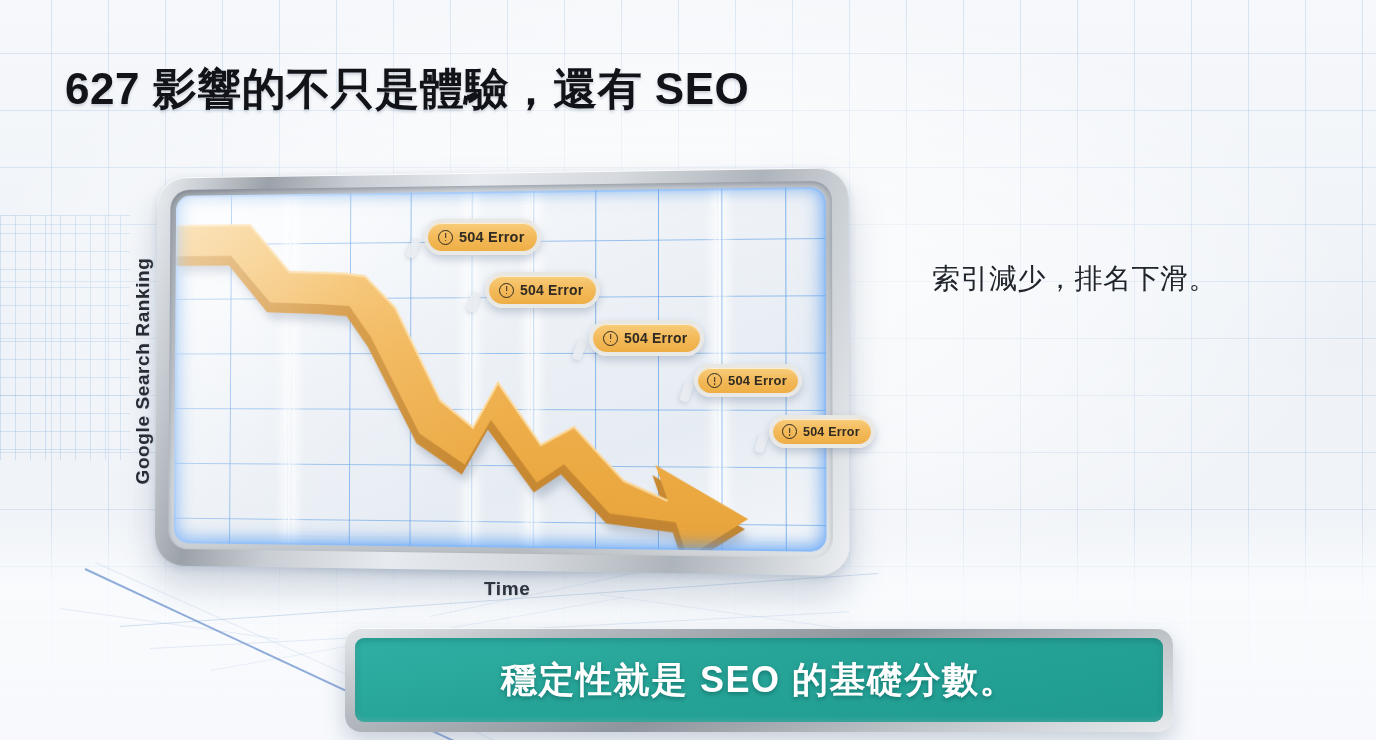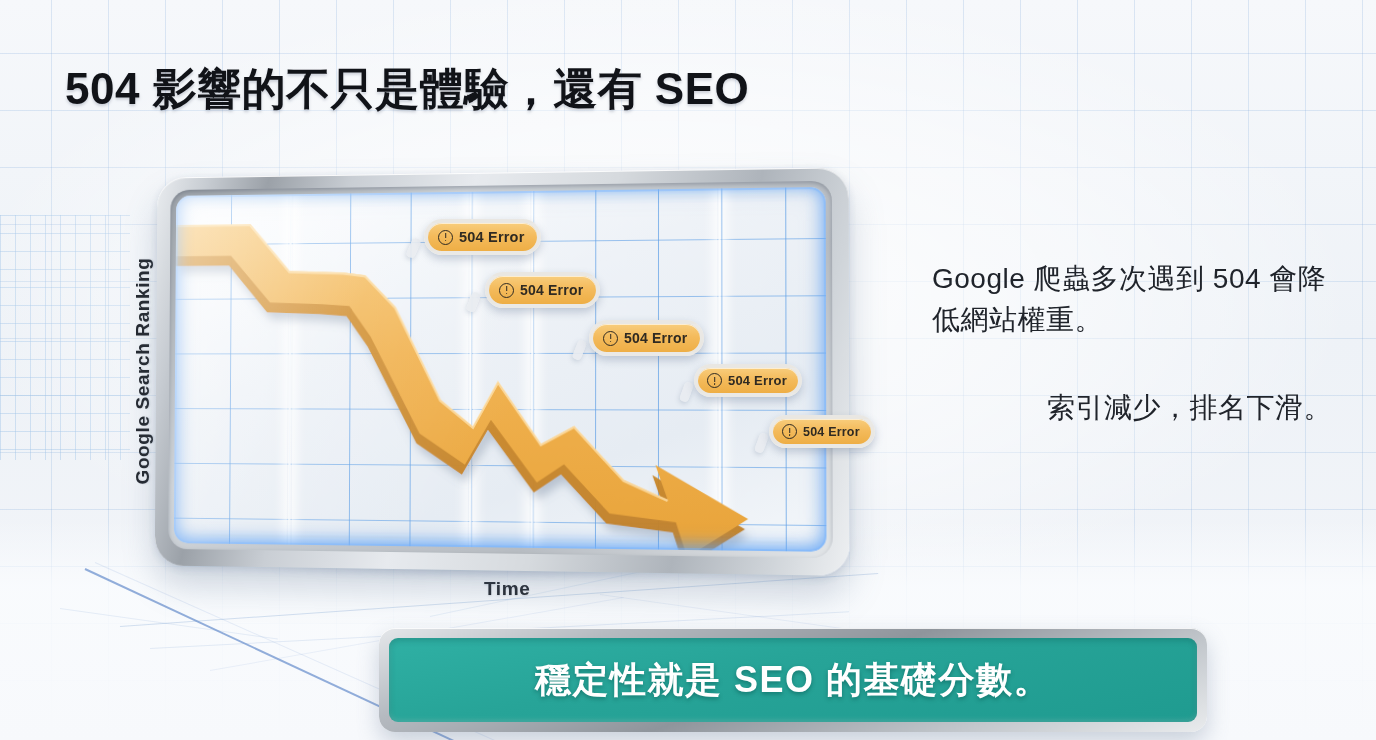--- a/index.html
+++ b/index.html
@@ -191,21 +191,20 @@
   }
   #side-copy p + p { margin-top:46px;text-align:right; }
 
   
   #banner {
     position:absolute; left:345px; top:628px; width:828px; height:104px;
     border-radius:16px;
     background: linear-gradient(160deg,#e4e7ea 0%, #b5bac0 22%, #8f959c 50%, #c3c8cd 78%, #e9ebed 100%);
     box-shadow: 0 10px 22px rgba(95,115,145,.30), inset 0 1px 0 rgba(255,255,255,.85);
     padding:10px;
-    margin-left:34px;
   }
   #banner-inner {
     width:100%; height:100%;
     border-radius:9px;
     background: linear-gradient(170deg,#2fb0a4 0%, #27a498 40%, #1f9b90 100%);
     box-shadow: inset 0 2px 6px rgba(0,70,65,.30), inset 0 -2px 5px rgba(255,255,255,.18);
     display:flex; align-items:center; justify-content:center;
   }
   #banner-text {
     font-size:36px; font-weight:700; color:#ffffff; letter-spacing:1.5px;
@@ -226,21 +225,21 @@
   <div class="gline strong" style="left:85px;  top:48px;  width:420px; transform:rotate(25deg);"></div>
   <div class="gline" style="left:95px;  top:42px;  width:480px; transform:rotate(24deg); opacity:.55;"></div>
   <div class="gline" style="left:120px; top:106px; width:760px; transform:rotate(-4deg);"></div>
   <div class="gline" style="left:150px; top:128px; width:700px; transform:rotate(-3deg); opacity:.6;"></div>
   <div class="gline" style="left:60px;  top:88px;  width:220px; transform:rotate(8deg);  opacity:.5;"></div>
   <div class="gline" style="left:430px; top:96px;  width:240px; transform:rotate(-12deg); opacity:.45;"></div>
   <div class="gline" style="left:600px; top:74px;  width:300px; transform:rotate(8deg);  opacity:.4;"></div>
   <div class="gline" style="left:210px; top:150px; width:420px; transform:rotate(-10deg); opacity:.4;"></div>
 </div>
 
-<div id="title">504 影響的不只是體驗，還有 SEO</div>
+<div id="title">627 影響的不只是體驗，還有 SEO</div>
 
 <div id="y-axis-label">Google Search Ranking</div>
 <div id="x-axis-label">Time</div>
 
 <div id="chart-panel">
   <div id="panel-shadow"></div>
 
   <div id="panel-frame">
     <div id="panel-inner-bevel"></div>
 
@@ -316,21 +315,20 @@
   <span>504 Error</span>
 </div>
 
 <div class="badge-tail" style="left:757px; top:433px; transform:rotate(20deg);"></div>
 <div class="err-badge" id="b5">
   <span class="warn-icon"></span>
   <span>504 Error</span>
 </div>
 
 <div id="side-copy">
-  <p>Google 爬蟲多次遇到 504 會降低網站權重。</p>
   <p>索引減少，排名下滑。</p>
 </div>
 
 <div id="banner">
   <div id="banner-inner">
     <span id="banner-text">穩定性就是 SEO 的基礎分數。</span>
   </div>
 </div>
 
 </body></html>

